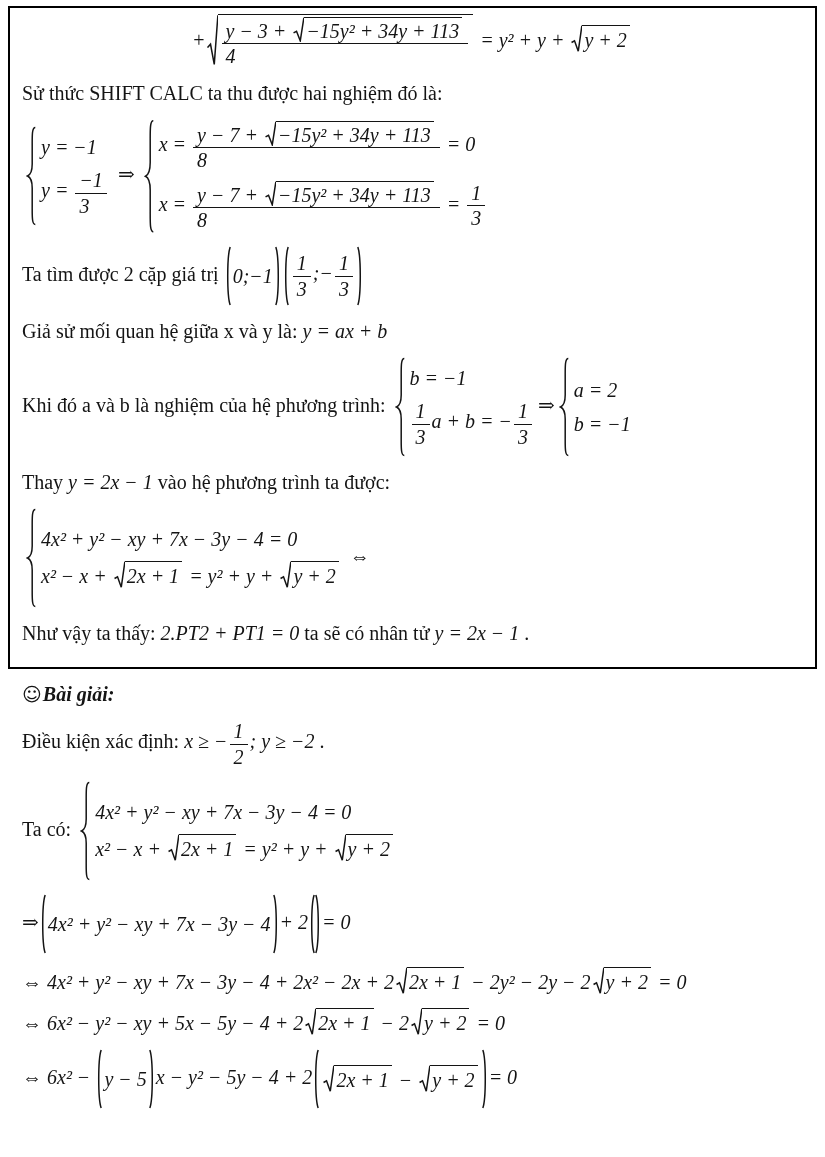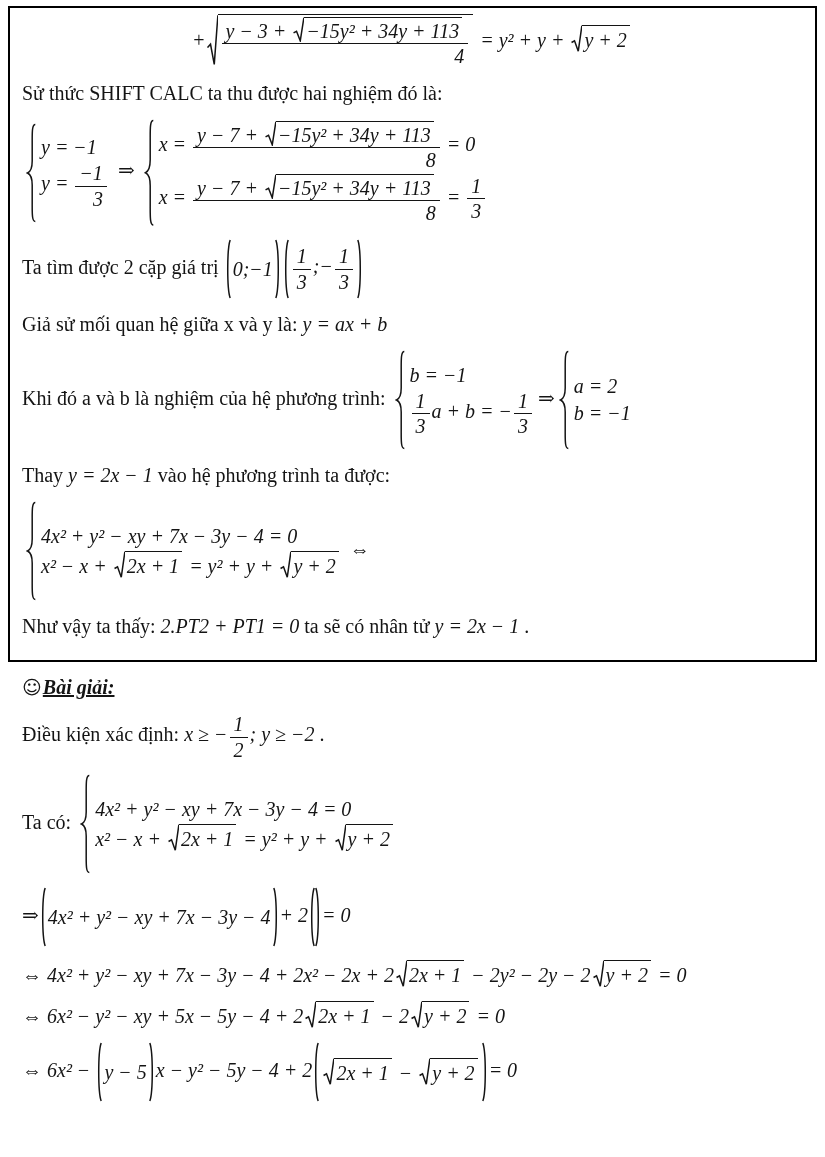--- a/index.html
+++ b/index.html
@@ -10,34 +10,34 @@
     font-size:20px;line-height:1.25;
     padding:4px 4px 6px 4px;overflow:hidden;
   }
   .box{border:2px solid #000;margin:2px 4px 12px 4px;padding:2px 12px 8px 12px;}
   .main{padding:0 10px 0 18px;}
   .line{margin:13px 0;}
   .box .line:first-child{margin-top:4px;}
   .center{text-align:center;}
   .m{font-style:italic;}
   .t{font-style:normal;}
-  .bi{font-weight:bold;font-style:italic;text-decoration:underline;}
+  .bi{font-weight:bold;font-style:italic;}
   .icon{font-style:normal;font-family:"DejaVu Sans",sans-serif;font-size:0.95em;margin-right:1px;}
   
-  .frac{display:inline-flex;flex-direction:column;align-items:flex-end;vertical-align:middle;text-align:center;line-height:1.12;margin:0 2px;}
+  .frac{display:inline-flex;flex-direction:column;align-items:flex-start;vertical-align:middle;text-align:center;line-height:1.12;margin:0 2px;}
   .fnum{padding:0 4px 1px 4px;border-bottom:1.5px solid #141414;}
   .fden{padding:1px 4px 0 4px;}
   
   .sqrt{position:relative;display:inline-block;padding-left:0.55em;margin:0 2px;}
   .sqrt>svg.tick{position:absolute;left:0;top:0;width:0.55em;height:100%;}
   .rad{display:inline-block;border-top:1.6px solid #141414;padding:2px 3px 0 2px;}
   
   .sys{display:inline-flex;align-items:center;vertical-align:middle;margin:0 4px;}
   .sys>svg.brace{align-self:stretch;width:0.5em;min-width:9px;margin-right:5px;}
-  .sysrows{display:inline-flex;flex-direction:column;align-items:flex-start;row-gap:2px;padding:2px 0;}
+  .sysrows{display:inline-flex;flex-direction:column;align-items:flex-start;row-gap:9px;padding:2px 0;}
   .sysrow{white-space:nowrap;}
   
   .par{display:inline-flex;align-items:center;vertical-align:middle;margin:0 1px;}
   .par>svg.pglyph{align-self:stretch;width:0.3em;min-width:6px;}
   .parc{padding:1px 2px;}
 </style>
 </head>
 <body>
 
 <div class="page">

